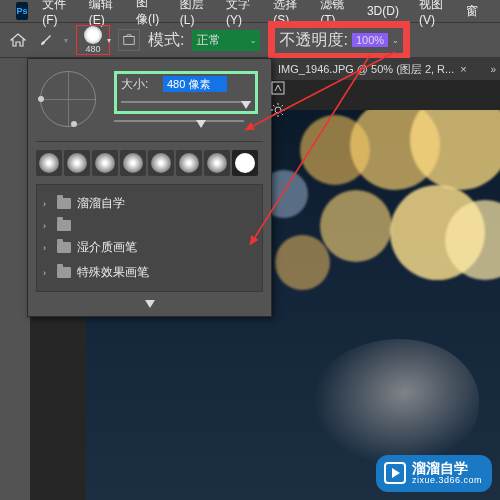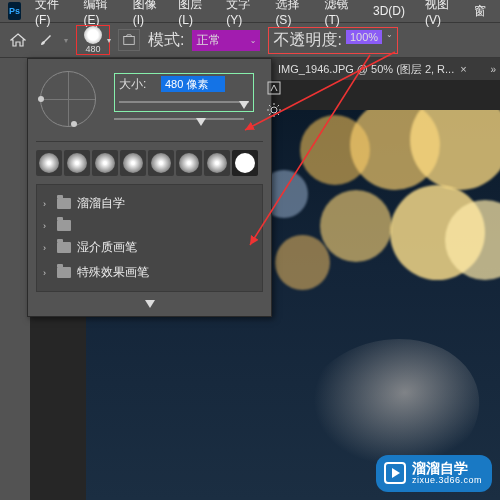--- a/index.html
+++ b/index.html
@@ -1,34 +1,34 @@
 <!DOCTYPE html>
 <html><head>
 <meta charset="utf-8">
 <style>
   * { margin: 0; padding: 0; box-sizing: border-box; font-family: "Microsoft YaHei", sans-serif; }
   body { background: #535353; color: #ddd; font-size: 12px; width: 500px; height: 500px; overflow: hidden; position: relative; }
   
-  .menubar { background: #535353; height: 22px; display: flex; align-items: center; padding: 0 8px; gap: 8px; }
+  .menubar { background: #535353; height: 22px; display: flex; align-items: center; padding: 0 16px; gap: 8px; }
   .ps-logo { width: 18px; height: 18px; background: #001e36; color: #31a8ff; font-size: 9px; font-weight: bold; display: flex; align-items: center; justify-content: center; border-radius: 2px; }
   .menu-item { padding: 2px 6px; font-size: 12px; color: #eee; cursor: pointer; }
   
   .optbar { background: #535353; height: 36px; display: flex; align-items: center; padding: 0 8px; gap: 8px; border-top: 1px solid #383838; border-bottom: 1px solid #383838; }
   .opt-icon { width: 20px; height: 20px; display: flex; align-items: center; justify-content: center; }
   .house { width: 16px; height: 14px; }
   .brush-swatch { position: relative; width: 34px; height: 30px; border: 1px solid #e33; display: flex; flex-direction: column; align-items: center; justify-content: center; }
   .brush-circle { width: 18px; height: 18px; border-radius: 50%; background: radial-gradient(circle, #fff 40%, #bbb 80%, #888 100%); }
   .brush-num { font-size: 9px; color: #ddd; }
   .swatch-dd { position: absolute; right: -2px; top: 50%; transform: translateY(-50%); font-size: 8px; color: #ccc; }
   .folder-ic { width: 22px; height: 22px; border: 1px solid #666; display: flex; align-items: center; justify-content: center; }
   .label { color: #ddd; font-size: 16px; }
-  .mode-dd { background: #a21caf; border: none; color: #ddd; font-size: 12px; padding: 2px 40px 2px 4px; position: relative; }
+  .mode-dd { background: #15803d; border: none; color: #ddd; font-size: 12px; padding: 2px 40px 2px 4px; position: relative; }
   .dd-wrap { position: relative; display: flex; align-items: center; }
   .dd-caret { position: absolute; right: 4px; font-size: 8px; color: #ccc; pointer-events: none; }
-  .opacity-group { display: flex; align-items: flex-start; gap: 4px; border: 1px solid #ef4444; padding: 2px 4px; }
+  .opacity-group { display: flex; align-items: center; gap: 4px; border: 7px solid #ef4444; padding: 2px 4px; }
   .opacity-val { background: #8b5cf6; color: #ddd; font-size: 11px; padding: 1px 4px; min-width: 36px; text-align: right; }
   
   .toolbox { position: absolute; left: 0; top: 58px; width: 26px; background: #535353; display: flex; flex-direction: column; gap: 4px; padding: 4px 3px; }
   .tool { width: 20px; height: 20px; display: flex; align-items: center; justify-content: center; cursor: pointer; }
   
   .brush-panel { position: absolute; left: 27px; top: 58px; width: 245px; background: #535353; border: 1px solid #2a2a2a; box-shadow: 2px 2px 6px rgba(0,0,0,0.5); padding: 8px; }
   .bp-row { display: flex; align-items: center; gap: 8px; margin-bottom: 6px; }
   .angle-widget { width: 56px; height: 56px; border: 1px solid #888; border-radius: 50%; position: relative; margin: 4px 10px 4px 4px; flex-shrink: 0; }
   .angle-widget::before { content: ""; position: absolute; left: 0; right: 0; top: 50%; border-top: 1px solid #777; }
   .angle-widget::after { content: ""; position: absolute; top: 0; bottom: 0; left: 50%; border-left: 1px solid #777; }
@@ -38,21 +38,21 @@
   .bp-controls { flex: 1; }
   .bp-ctl { display: flex; align-items: center; gap: 6px; margin-bottom: 2px; }
   .bp-lbl { width: 36px; color: #ddd; font-size: 12px; }
   .bp-input { background: #3a3a3a; border: none; color: #fff; font-size: 11px; padding: 2px 4px; width: 64px; }
   .bp-input.hl { background: #1473e6; color: #fff; }
   .bp-slider { position: relative; width: 130px; height: 14px; display: flex; align-items: center; }
   .bp-track { height: 2px; background: #888; width: 100%; }
   .bp-thumb { position: absolute; width: 0; height: 0; border-left: 5px solid transparent; border-right: 5px solid transparent; border-top: 8px solid #ddd; top: 6px; }
   .bp-icons { display: flex; flex-direction: column; gap: 6px; margin-left: 4px; }
   .bp-ic { width: 16px; height: 16px; cursor: pointer; }
-  .size-box { border: 1px solid #86efac; padding: 2px 4px; }
+  .size-box { border: 3px solid #86efac; padding: 2px 4px; }
   
   .brush-strip { display: flex; gap: 2px; margin: 10px 0 8px 0; padding-top: 8px; border-top: 1px solid #3a3a3a; flex-wrap: wrap; }
   .brush-th { width: 26px; height: 26px; background: #3a3a3a; border-radius: 2px; display: flex; align-items: center; justify-content: center; }
   .brush-th .soft { width: 20px; height: 20px; border-radius: 50%; background: radial-gradient(circle, #fff 10%, #999 60%, #3a3a3a 100%); }
   .brush-th.sel { background: #222; }
   .brush-th.sel .hard { width: 20px; height: 20px; border-radius: 50%; background: #fff; }
   
   .brush-folders { background: #464646; border: 1px solid #3a3a3a; padding: 6px 4px; }
   .bf-item { display: flex; align-items: center; gap: 6px; padding: 4px 2px; cursor: pointer; }
   .bf-chev { font-size: 9px; color: #ccc; width: 8px; }

